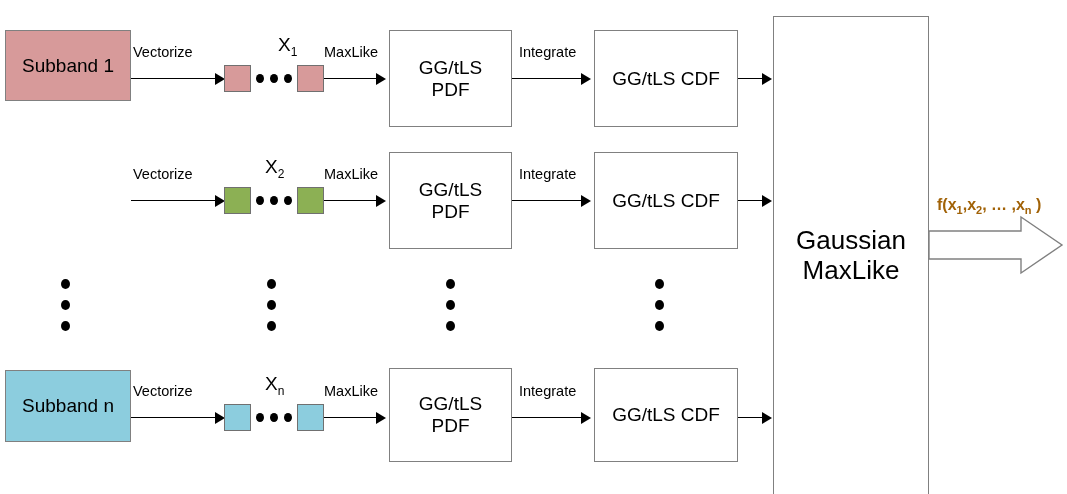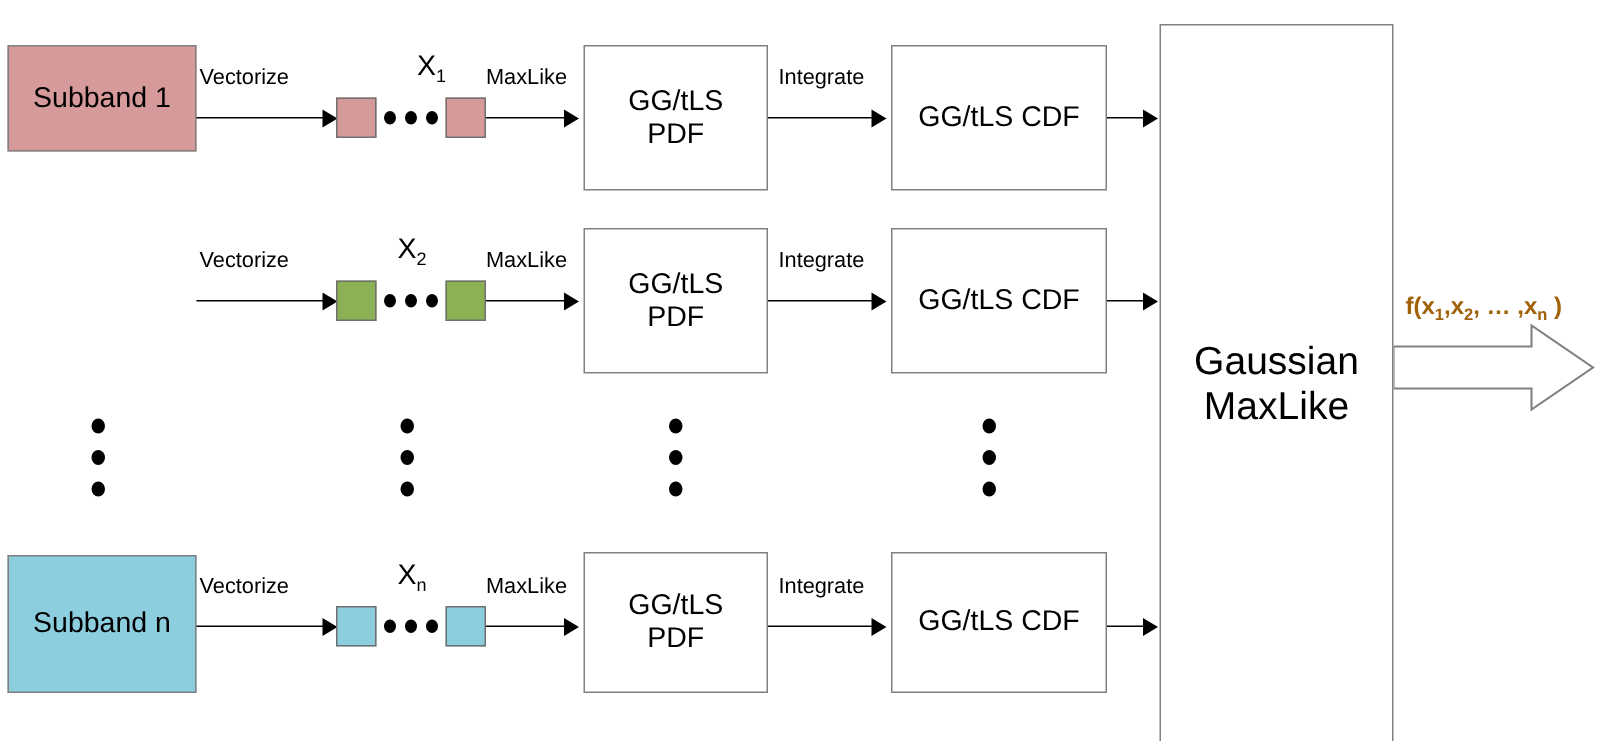--- a/index.html
+++ b/index.html
@@ -124,21 +124,21 @@
     <div class="dot" style="left:446px;top:279px;"></div>
     <div class="dot" style="left:446px;top:300px;"></div>
     <div class="dot" style="left:446px;top:321px;"></div>
   </div>
   <div class="vdots">
     <div class="dot" style="left:655px;top:279px;"></div>
     <div class="dot" style="left:655px;top:300px;"></div>
     <div class="dot" style="left:655px;top:321px;"></div>
   </div>
 
-  <div class="box subband" style="left:5px;top:370px;width:126px;height:92px;background:#8CCDDE;">
+  <div class="box subband" style="left:5px;top:370px;width:126px;height:72px;background:#8CCDDE;">
     <span>Subband n</span>
   </div>
 
   <div class="edge" style="left:131px;top:417px;width:88px;"></div>
   <div class="arrowhead" style="left:215px;top:412px;"></div>
   <div class="elabel" style="left:133px;top:383px;">Vectorize</div>
 
   <div class="chip" style="left:224px;top:404px;width:27px;height:27px;background:#8CCDDE;"></div>
   <div class="dot" style="left:256px;top:413px;"></div>
   <div class="dot" style="left:270px;top:413px;"></div>

